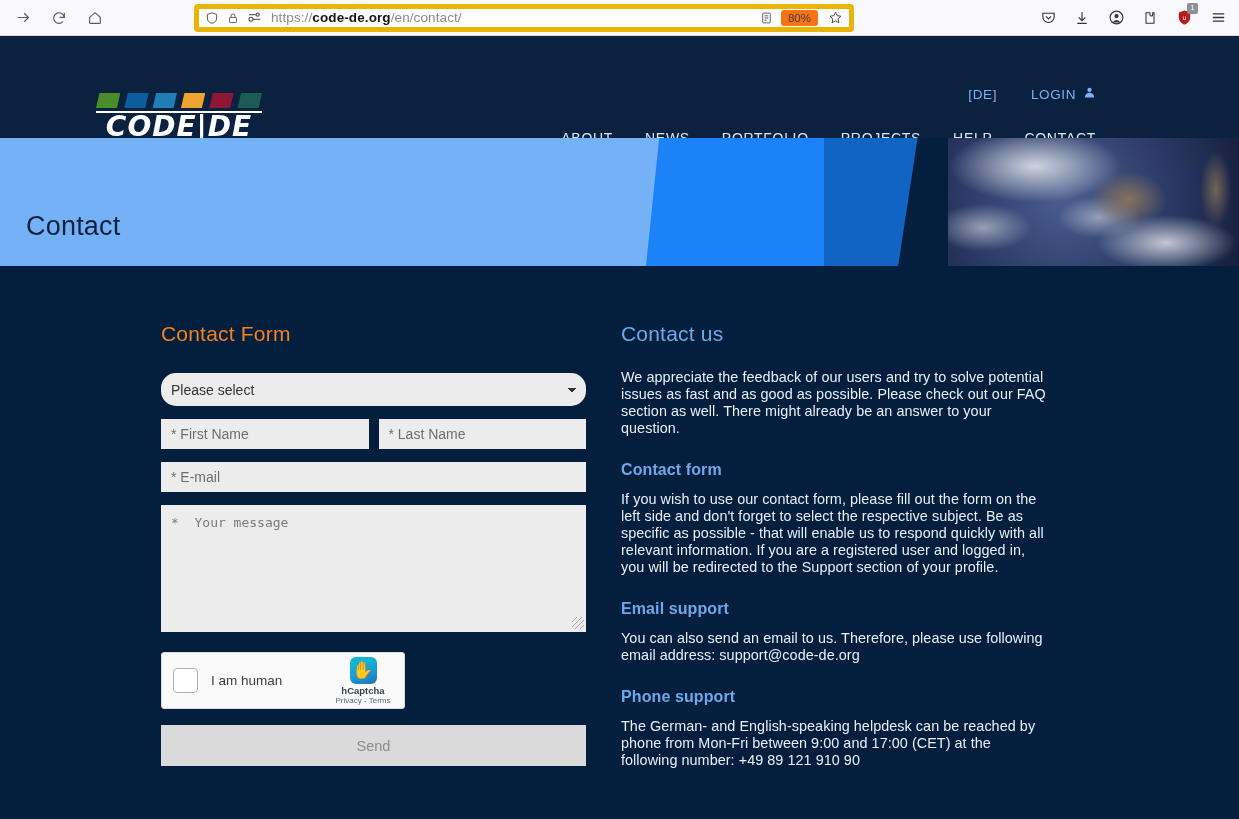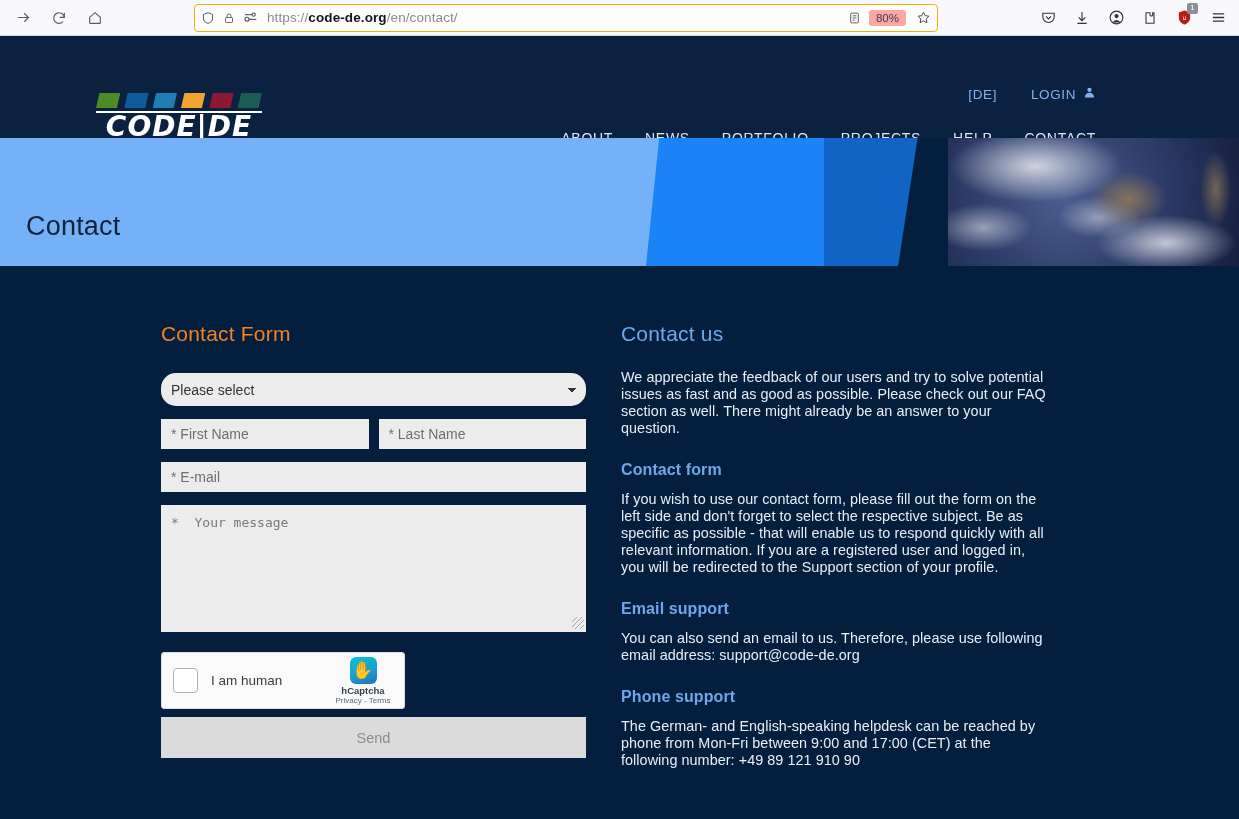--- a/index.html
+++ b/index.html
@@ -27,42 +27,42 @@
     width: 30px; height: 28px;
     display: flex; align-items: center; justify-content: center;
     border-radius: 4px;
     color: #5b5b66;
   }
   .nav-btn svg { display: block; }
 
   .urlbar {
     position: absolute;
     left: 194px;
-    width: 744px;
+    width: 660px;
     height: 28px;
     background: #ffffff;
-    border: 1px solid #eab308;
+    border: 5px solid #eab308;
     border-radius: 4px;
     display: flex;
     align-items: center;
     padding: 0 6px;
     gap: 8px;
   }
   .urlbar .ub-icon { color: #4a4a55; display: flex; align-items: center; }
   .url-text {
     flex: 1;
     font-size: 13.5px;
     color: #8a8a94;
     white-space: nowrap;
     overflow: hidden;
     letter-spacing: .1px;
   }
   .url-text .host { color: #15141a; font-weight: bold; }
   .zoom-pill {
-    background: #fca5a5;
+    background: #f97316;
     color: #41414b;
     font-size: 11.5px;
     border-radius: 3px;
     padding: 2px 7px;
     margin-right: 2px;
   }
 
   .right-icons {
     position: absolute;
     right: 6px;
@@ -310,21 +310,21 @@
     margin: 0 auto 1px auto;
     border-radius: 6px;
     background: linear-gradient(160deg, #0ac0d4 0%, #1a9fd4 55%, #2372b5 100%);
     display: flex; align-items: center; justify-content: center;
     color: #fff; font-size: 17px; line-height: 1;
   }
   .hc-name { font-size: 9.5px; font-weight: bold; color: #38424c; }
   .hc-terms { font-size: 8px; color: #5d6874; }
 
   .send-btn {
-    margin-top: 8px;
+    margin-top: 16px;
     width: 100%;
     height: 41px;
     background: #dadada;
     border: none;
     color: #8c8c8c;
     font-size: 14.5px;
     font-family: "Liberation Sans", sans-serif;
   }
 </style>
 </head>

